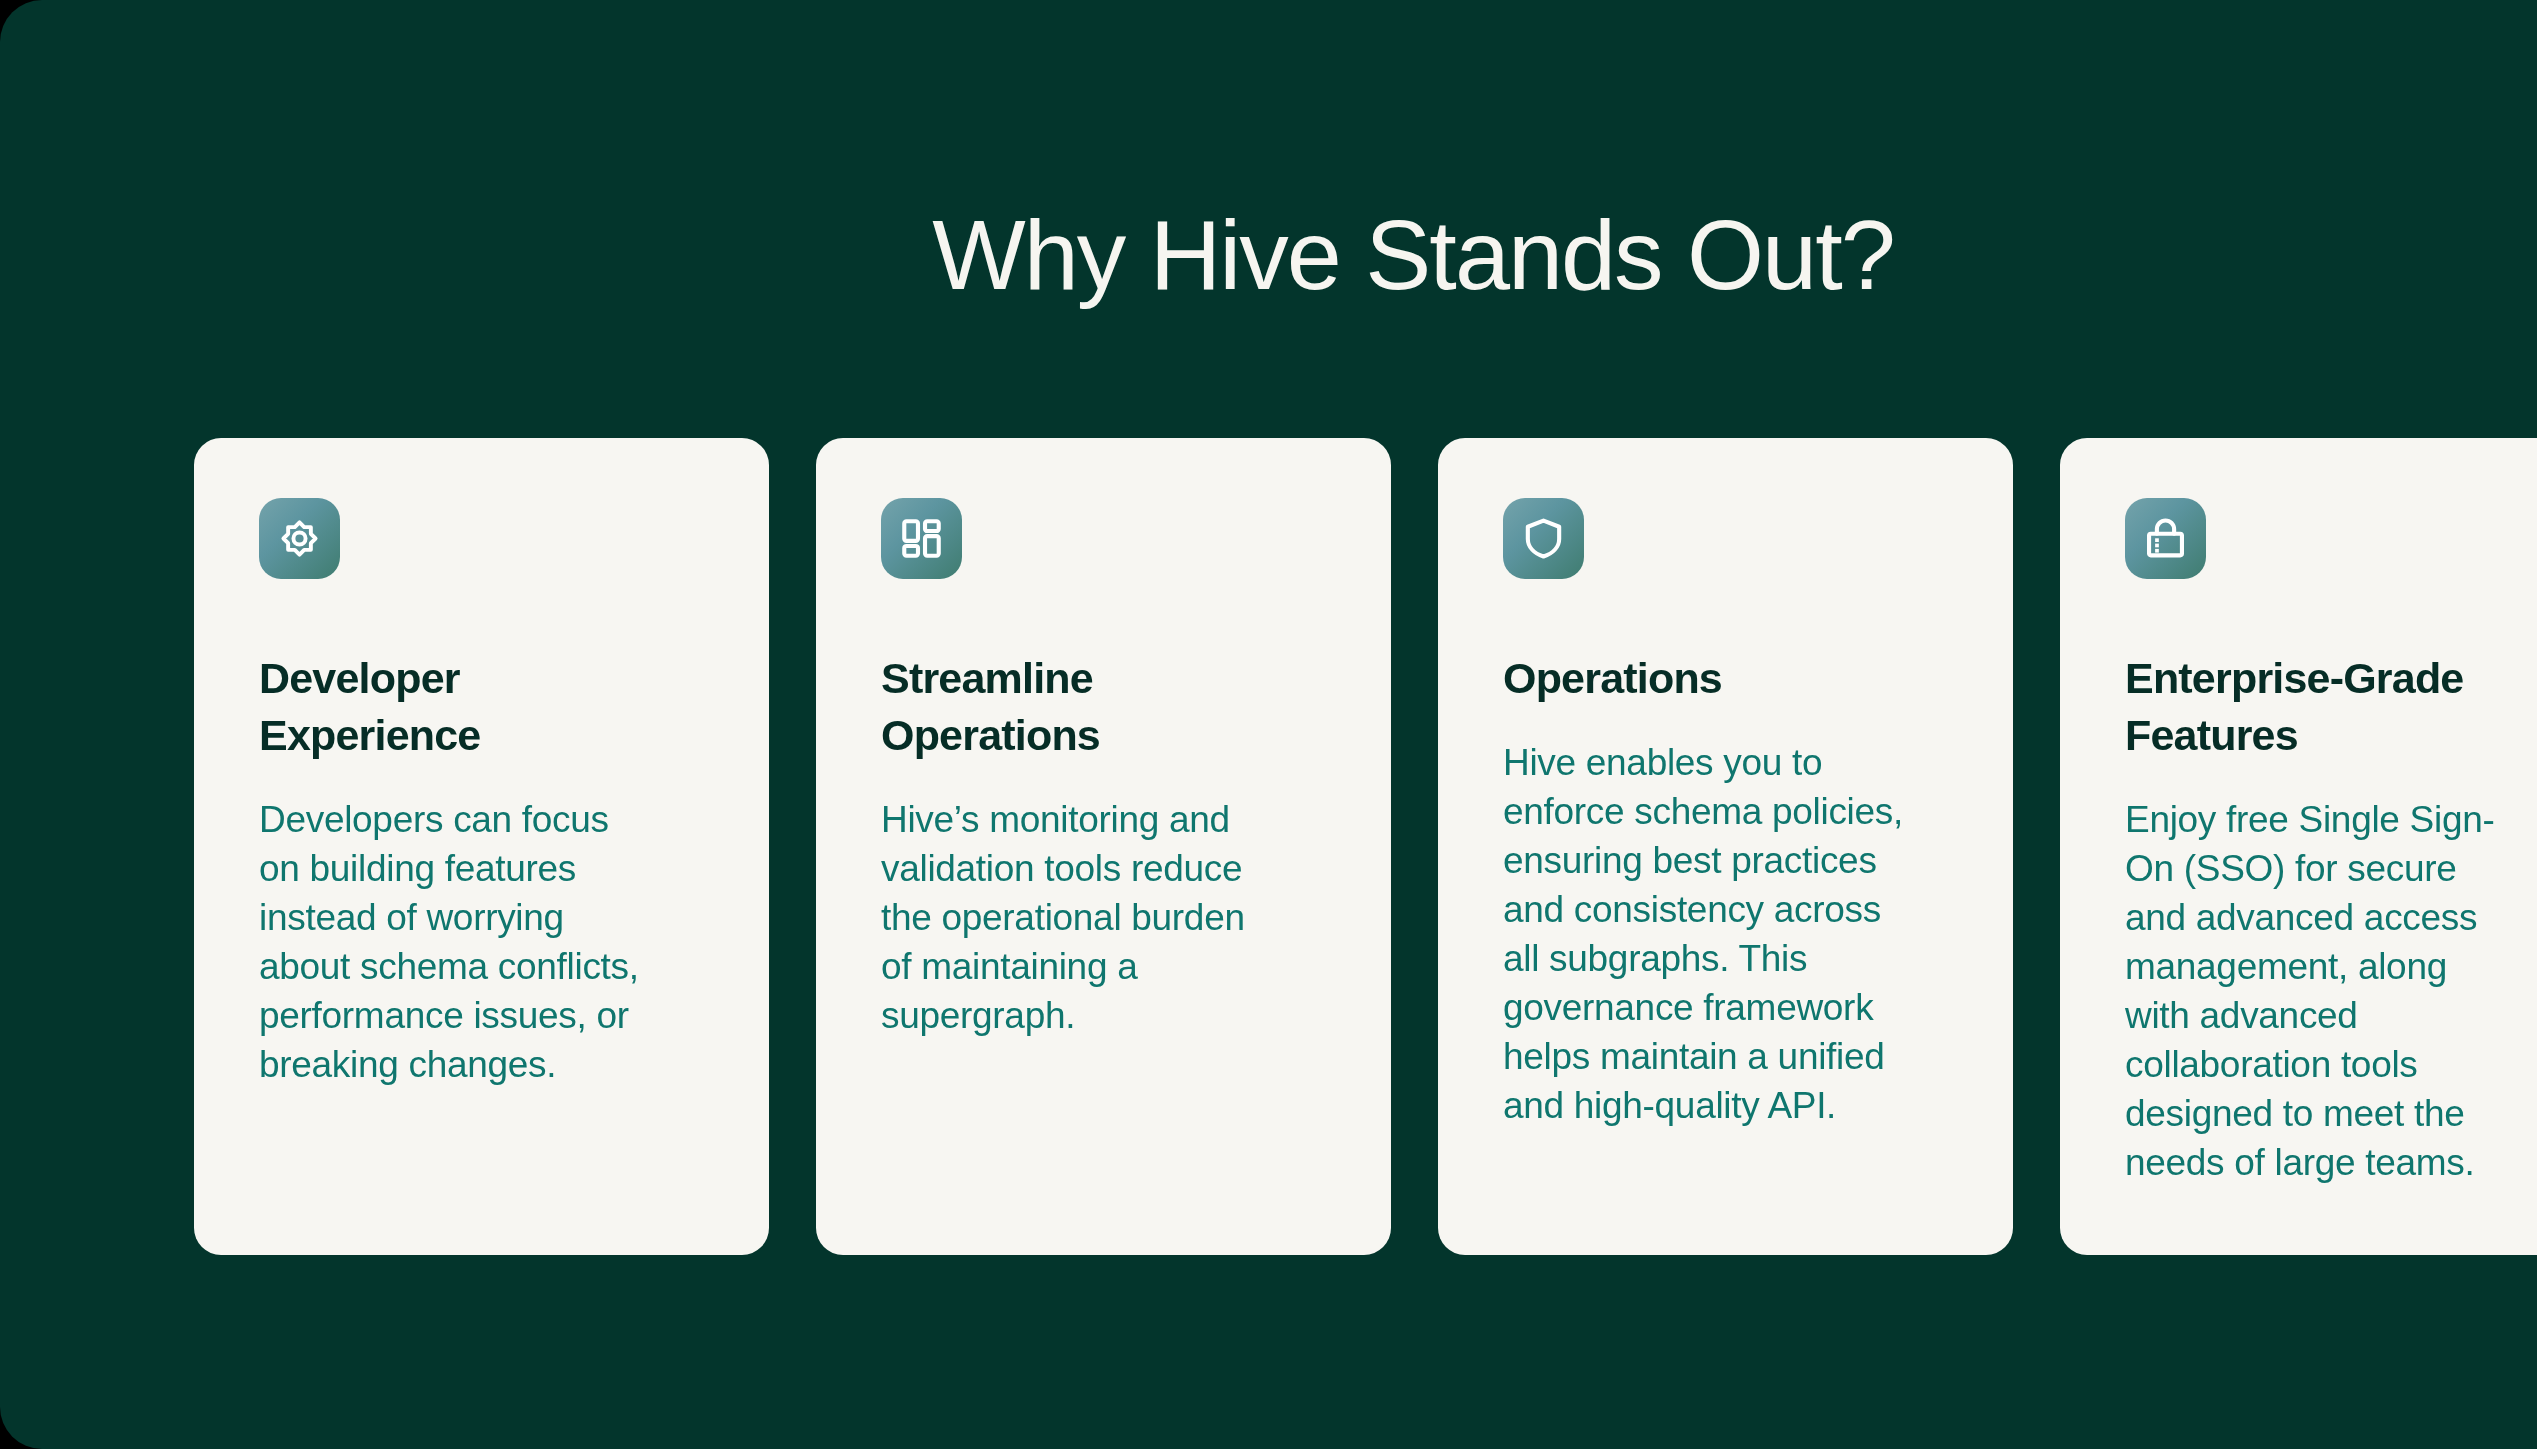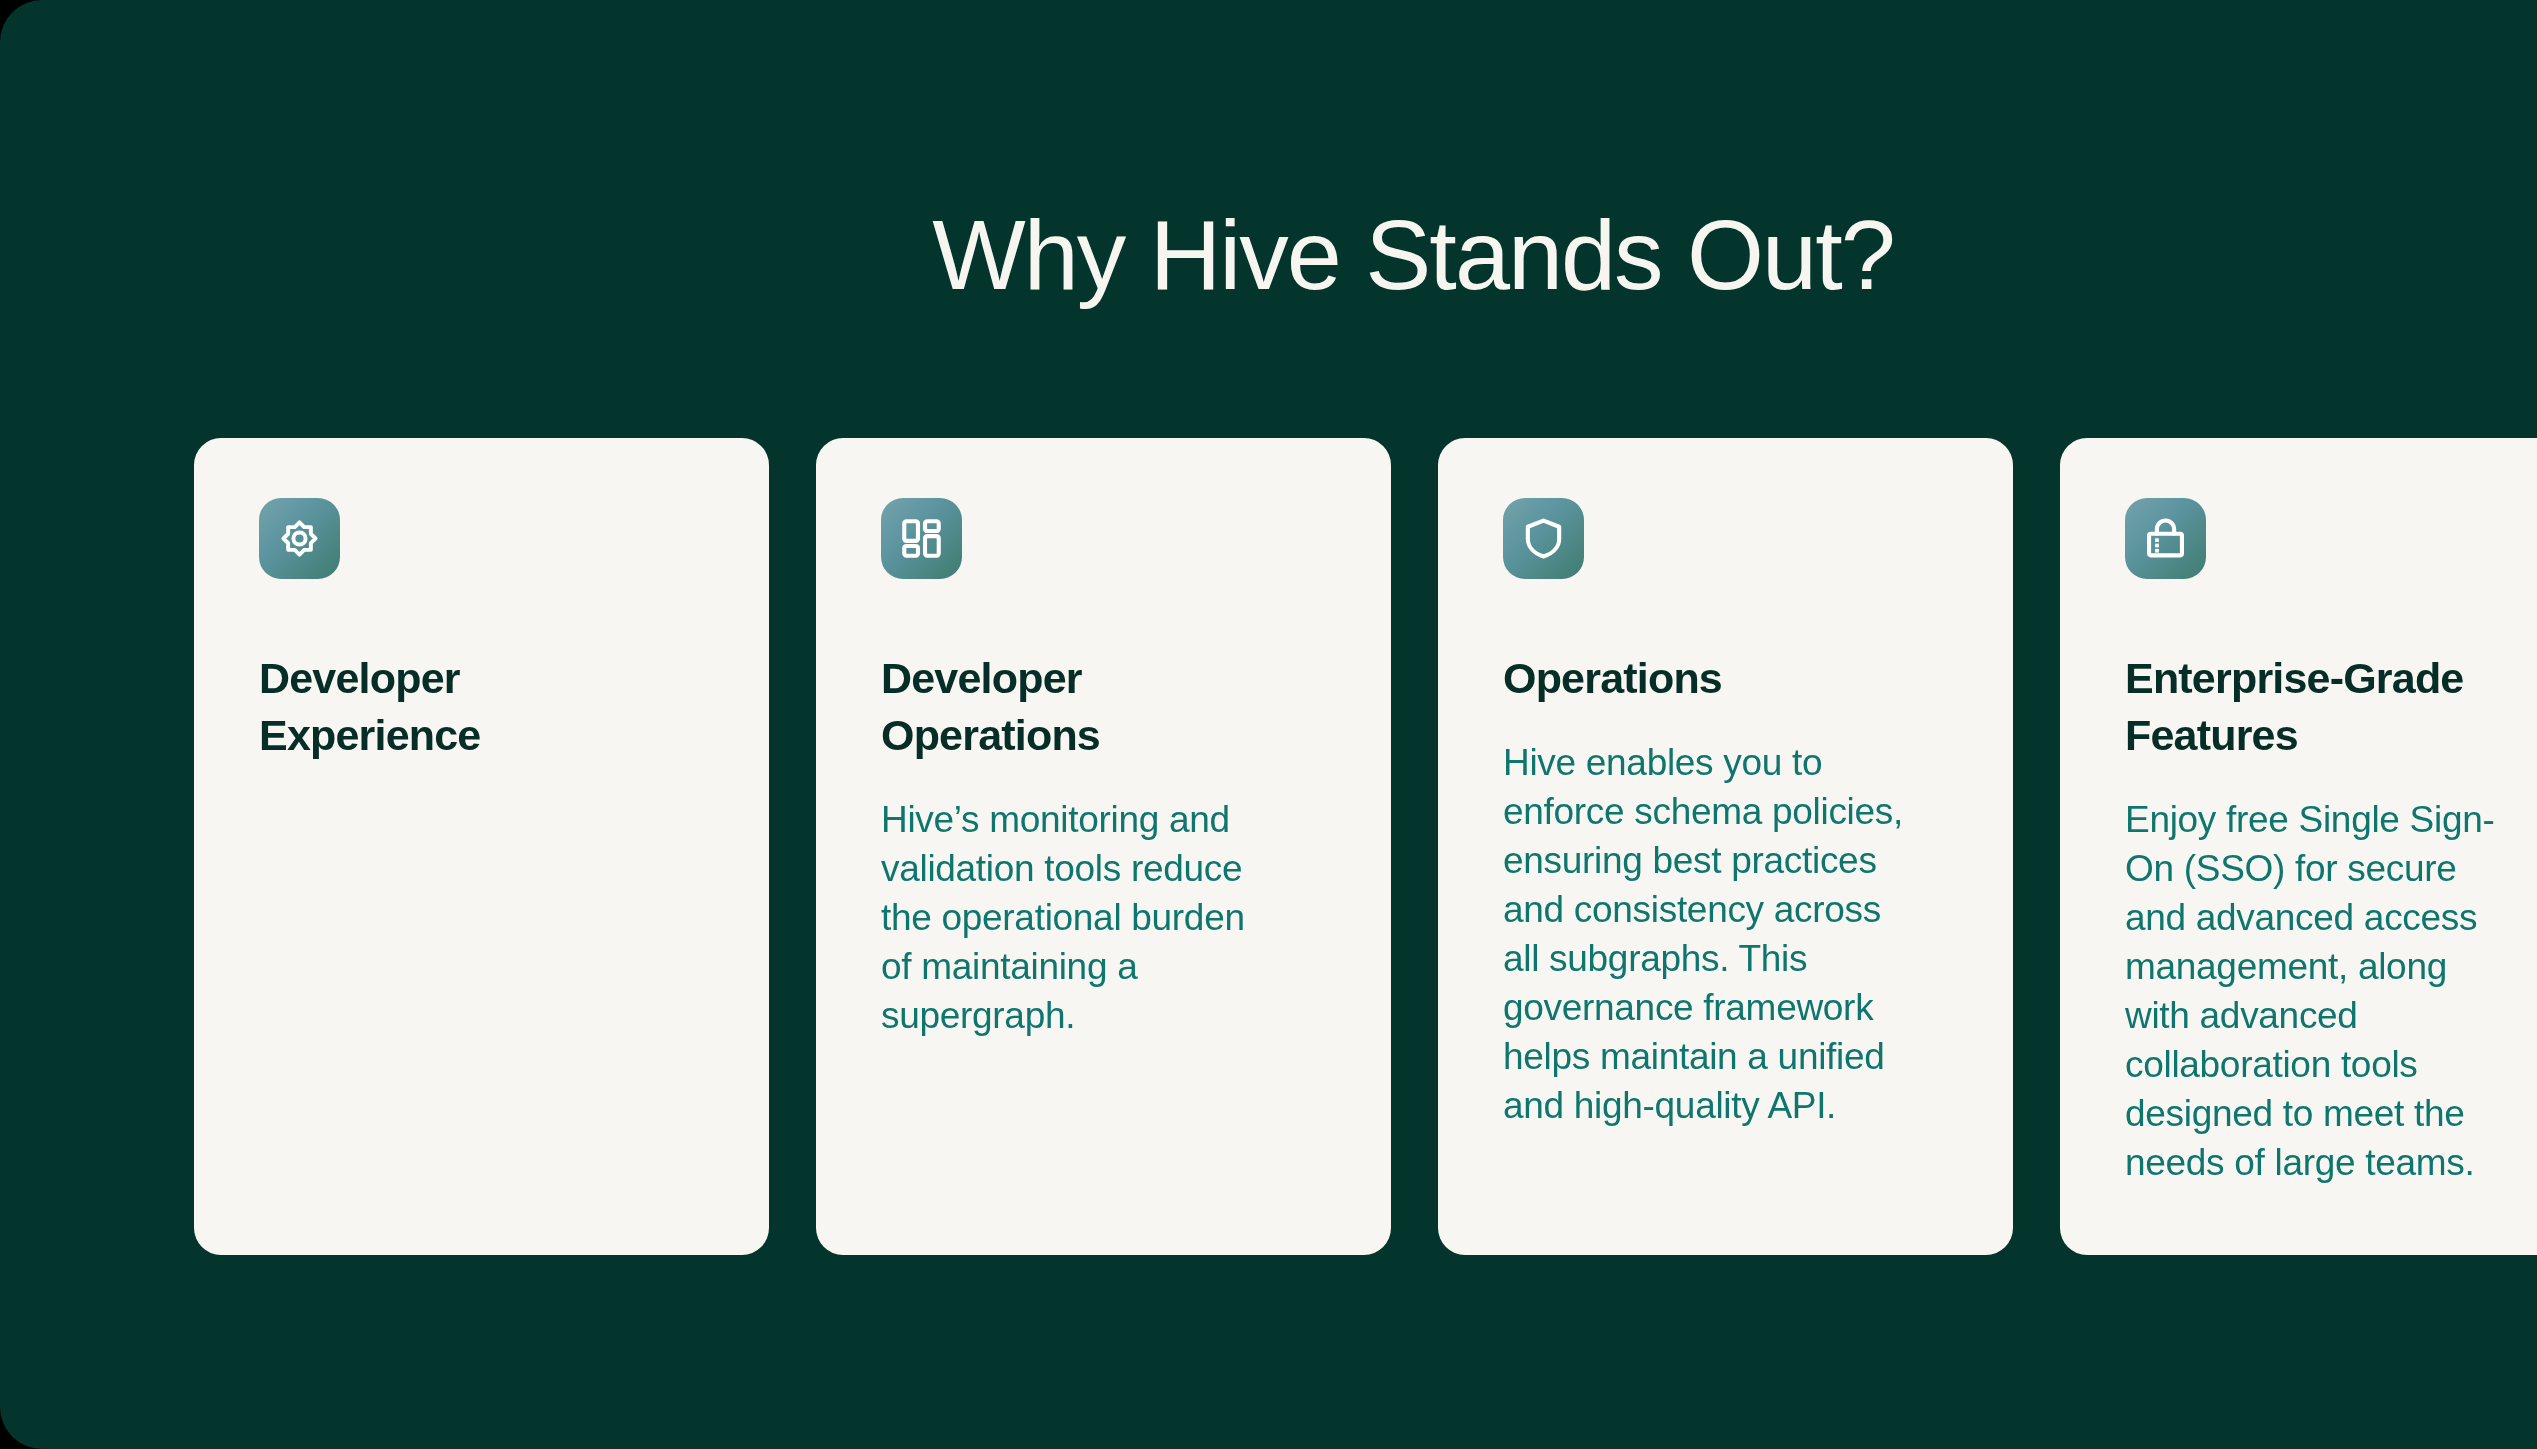--- a/index.html
+++ b/index.html
@@ -112,32 +112,33 @@
   <div id="cards">
 
     <div class="card" data-card-index="0">
       <div class="card-icon">
         <svg viewBox="0 0 24 24" fill="none" stroke="#ffffff" stroke-width="2" stroke-linecap="round" stroke-linejoin="round">
           <path d="M12 2.6l2.4 2.4h3.4v3.4l2.4 2.4-2.4 2.4v3.4h-3.4L12 19l-2.4-2.4H6.2v-3.4L3.8 10.8l2.4-2.4V5h3.4L12 2.6z" transform="translate(0,1.2)"></path>
           <circle cx="12" cy="12" r="3.1"></circle>
         </svg>
       </div>
       <div class="card-title">Developer Experience</div>
+      <div class="card-body">Developers can focus on building features instead of worrying about schema conflicts, performance issues, or breaking changes.</div>
     </div>
 
     <div class="card" data-card-index="1">
       <div class="card-icon">
         <svg viewBox="0 0 24 24" fill="none" stroke="#ffffff" stroke-width="2.1" stroke-linecap="round" stroke-linejoin="round">
           <rect x="3.2" y="3.2" width="7" height="10" rx="1.1"></rect>
           <rect x="13.8" y="3.2" width="7" height="5" rx="1.1"></rect>
           <rect x="3.2" y="15.8" width="7" height="5" rx="1.1"></rect>
           <rect x="13.8" y="10.8" width="7" height="10" rx="1.1"></rect>
         </svg>
       </div>
-      <div class="card-title">Developer Operations</div>
+      <div class="card-title">Streamline Operations</div>
       <div class="card-body">Hive’s monitoring and validation tools reduce the operational burden of maintaining a supergraph.</div>
     </div>
 
     <div class="card" data-card-index="2">
       <div class="card-icon">
         <svg viewBox="0 0 24 24" fill="none" stroke="#ffffff" stroke-width="2.1" stroke-linecap="round" stroke-linejoin="round">
           <path d="M12 2.9l8 3.1v6.2c0 4.2-3.3 7.4-8 9-4.7-1.6-8-4.8-8-9V6l8-3.1z"></path>
         </svg>
       </div>
       <div class="card-title">Operations</div>

